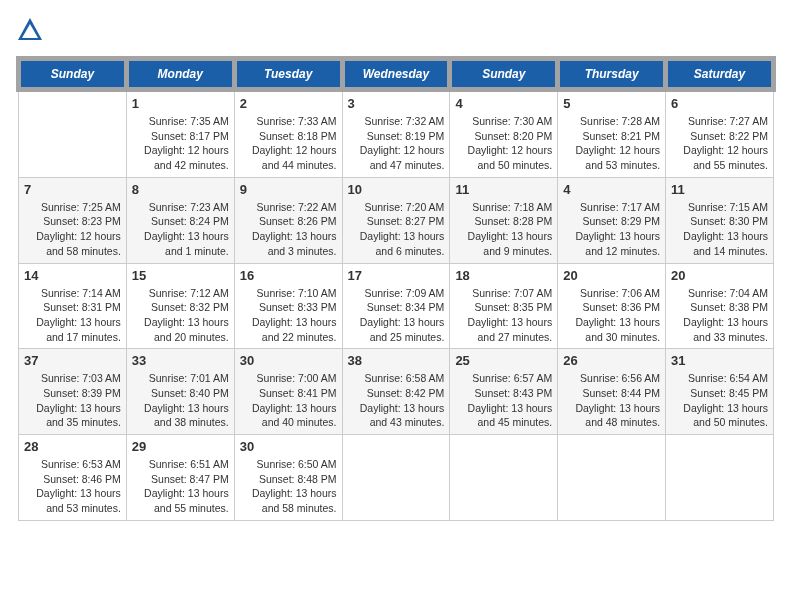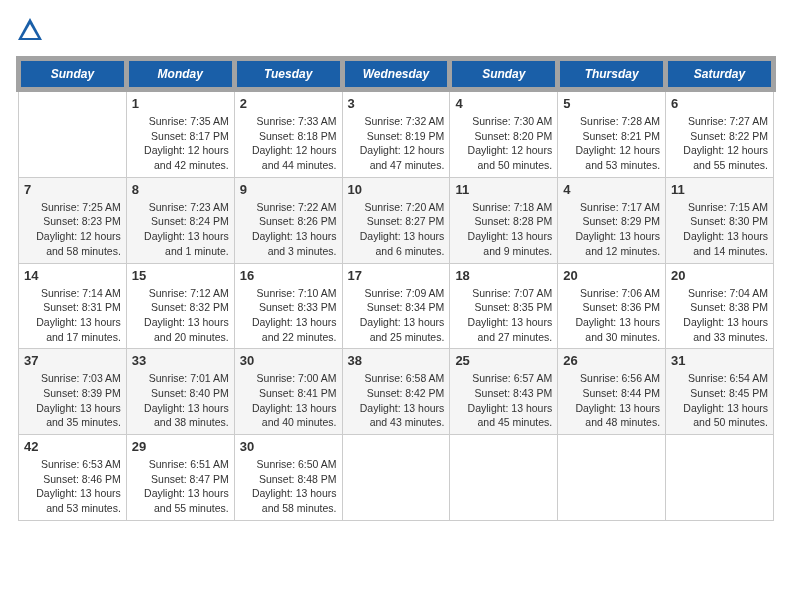--- a/index.html
+++ b/index.html
@@ -168,21 +168,21 @@
           <span class="day-num">26</span>
           <div class="cell-info">Sunrise: 6:56 AM<br>Sunset: 8:44 PM<br>Daylight: 13 hours<br>and 48 minutes.</div>
         </td>
         <td>
           <span class="day-num">31</span>
           <div class="cell-info">Sunrise: 6:54 AM<br>Sunset: 8:45 PM<br>Daylight: 13 hours<br>and 50 minutes.</div>
         </td>
       </tr>
       <tr>
         <td>
-          <span class="day-num">42</span>
+          <span class="day-num">28</span>
           <div class="cell-info">Sunrise: 6:53 AM<br>Sunset: 8:46 PM<br>Daylight: 13 hours<br>and 53 minutes.</div>
         </td>
         <td>
           <span class="day-num">29</span>
           <div class="cell-info">Sunrise: 6:51 AM<br>Sunset: 8:47 PM<br>Daylight: 13 hours<br>and 55 minutes.</div>
         </td>
         <td>
           <span class="day-num">30</span>
           <div class="cell-info">Sunrise: 6:50 AM<br>Sunset: 8:48 PM<br>Daylight: 13 hours<br>and 58 minutes.</div>
         </td>

